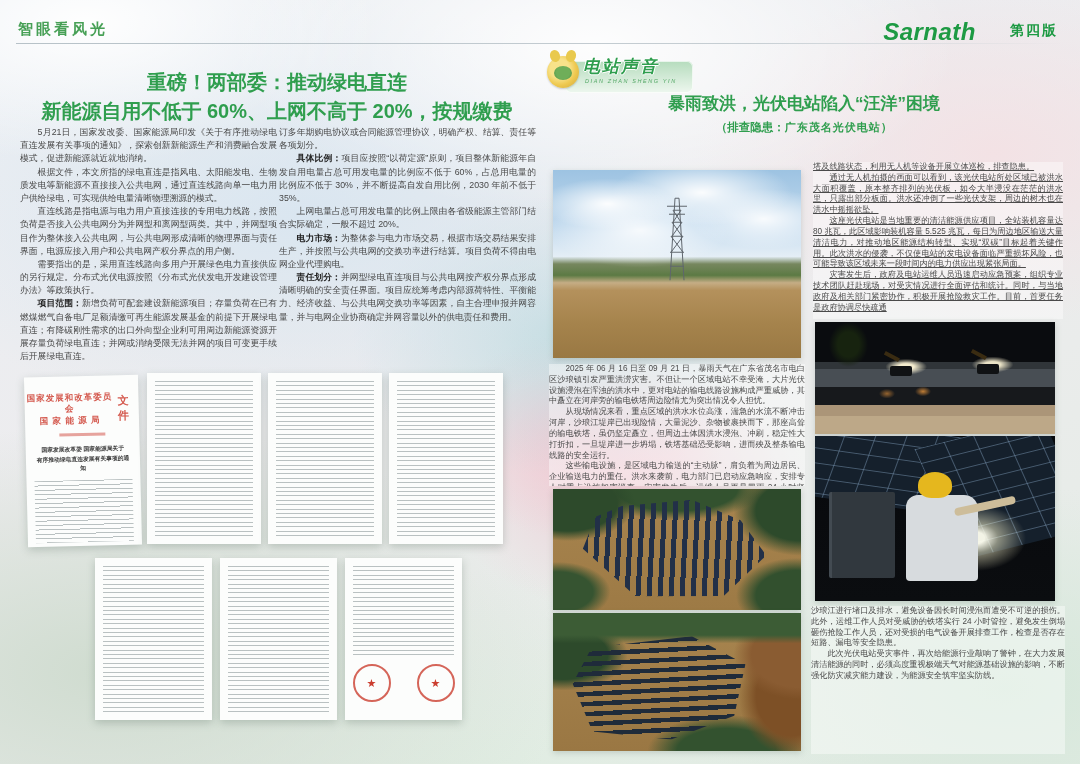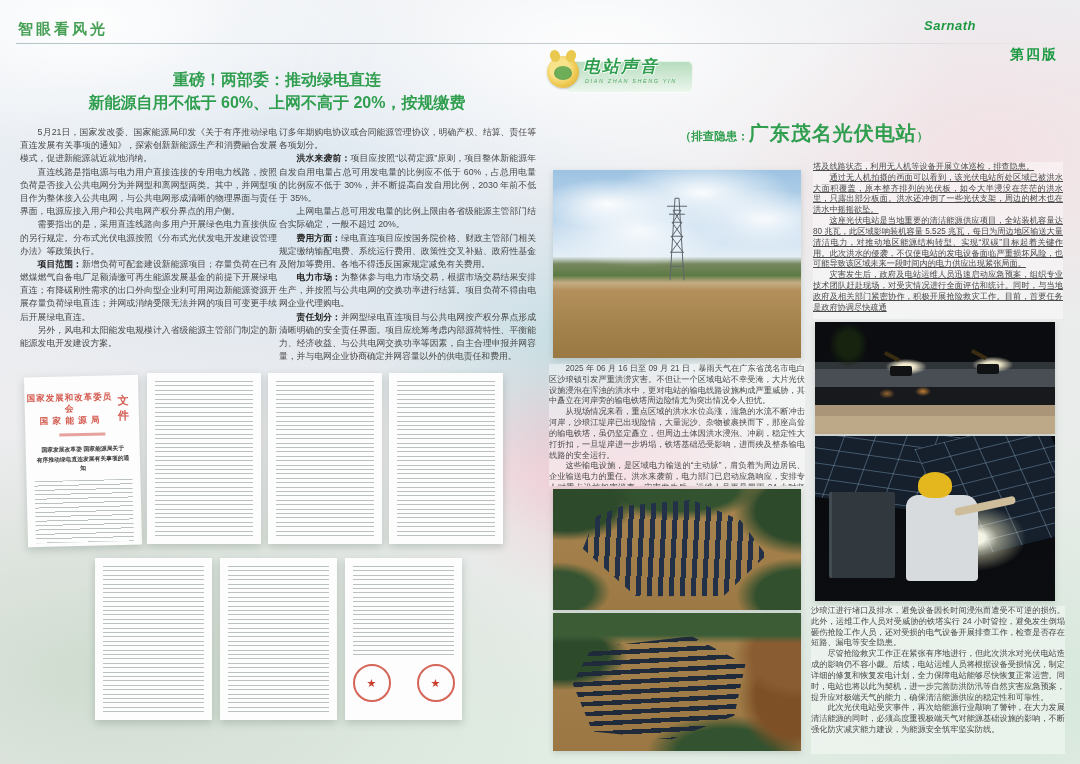--- a/index.html
+++ b/index.html
@@ -16,24 +16,24 @@
       radial-gradient(260px 180px at 58% 64%, rgba(238,186,199,.6), transparent 70%),
       radial-gradient(620px 330px at 10% 88%, rgba(206,219,206,.95), transparent 75%),
       radial-gradient(520px 280px at 46% 102%, rgba(224,237,226,.95), transparent 75%),
       radial-gradient(480px 270px at 93% 90%, rgba(212,231,217,.9), transparent 75%),
       linear-gradient(160deg,#eaeff4 0%,#edecee 45%,#e4ece5 100%);
   }
   .abs{position:absolute;}
   
   .masthead{left:18px;top:20px;font-size:15px;font-weight:bold;color:#47a056;letter-spacing:3px;}
   .head-rule{left:16px;right:16px;top:43px;height:1px;background:linear-gradient(90deg,#b7c2c8 0%,#c6ced3 70%,rgba(198,206,211,0) 100%);}
-  .brand{right:104px;top:18px;font-size:13px;font-weight:800;font-style:italic;color:#1d9a43;letter-spacing:.5px;}
-  .edition{right:22px;top:22px;font-size:14px;font-weight:bold;color:#1d9a43;letter-spacing:2px;margin-top:24px;}
-  
-  .l-title{left:18px;top:68px;width:518px;text-align:center;font-size:16px;font-weight:900;color:#2f9e4e;line-height:1.45;}
+  .brand{right:104px;top:18px;font-size:24px;font-weight:800;font-style:italic;color:#1d9a43;letter-spacing:.5px;}
+  .edition{right:22px;top:22px;font-size:14px;font-weight:bold;color:#1d9a43;letter-spacing:2px;}
+  
+  .l-title{left:18px;top:68px;width:518px;text-align:center;font-size:20px;font-weight:900;color:#2f9e4e;line-height:1.45;}
   .l-cols{left:20px;top:126px;width:516px;height:238px;display:flex;gap:2px;overflow:hidden;}
   .l-col{flex:1;font-size:8.8px;line-height:1.5;color:#474747;text-align:justify;}
   .para{margin:0;text-indent:2em;}
   .para.flush{text-indent:0;}
   .para b{color:#222;}
   
   .doc-page{
     position:absolute;background:#fcfdfc;
     box-shadow:0 3px 8px rgba(96,118,106,.32);
   }
@@ -57,21 +57,21 @@
   .mascot{position:absolute;left:2px;top:4px;width:32px;height:32px;border-radius:50%;
     background:radial-gradient(circle at 40% 40%, #f8e28a 0 35%, #eec84f 60%, #caa43a 100%);
     box-shadow:0 1px 2px rgba(0,0,0,.2);}
   .mascot::before,.mascot::after{content:"";position:absolute;width:10px;height:12px;border-radius:50%;background:#e9c94e;top:-6px;}
   .mascot::before{left:3px;transform:rotate(-18deg);}
   .mascot::after{right:3px;transform:rotate(18deg);}
   .mascot .face{position:absolute;left:7px;top:10px;width:18px;height:14px;border-radius:50%;
     background:radial-gradient(circle at 50% 45%,#6fae59 0 55%,#4c8f46 100%);}
   .r-title{left:545px;top:92px;width:518px;text-align:center;font-size:17px;font-weight:900;color:#2f9e4e;}
   .r-byline{left:545px;top:120px;width:518px;text-align:center;font-size:11.5px;font-weight:bold;color:#2f9e4e;}
-  .r-byline .src{font-size:20px;letter-spacing:1px;}
+  .r-byline .src{font-size:11px;letter-spacing:1px;}
   .r-text{font-size:8.2px;line-height:1.32;color:#4a4a4a;text-align:justify;overflow:hidden;
     background:rgba(255,255,255,.42);}
   
   .photo{position:absolute;overflow:hidden;box-shadow:0 2px 6px rgba(90,110,100,.25);}
   
   .ph-river{
     background:
       radial-gradient(90px 34px at 22% 18%, rgba(255,255,255,.95), transparent 75%),
       radial-gradient(120px 44px at 60% 12%, rgba(255,255,255,.95), transparent 75%),
       radial-gradient(100px 40px at 85% 26%, rgba(255,255,255,.9), transparent 75%),
@@ -145,30 +145,30 @@
   <div class="abs edition">第四版</div>
 
   <div class="abs l-title">
     <div>重磅！两部委：推动绿电直连</div>
     <div>新能源自用不低于 60%、上网不高于 20%，按规缴费</div>
   </div>
 
   <div class="abs l-cols">
     <div class="l-col">
         <p class="para">5月21日，国家发改委、国家能源局印发《关于有序推动绿电直连发展有关事项的通知》，探索创新新能源生产和消费融合发展模式，促进新能源就近就地消纳。</p>
+        <p class="para">根据文件，本文所指的绿电直连是指风电、太阳能发电、生物质发电等新能源不直接接入公共电网，通过直连线路向单一电力用户供给绿电，可实现供给电量清晰物理溯源的模式。</p>
         <p class="para">直连线路是指电源与电力用户直接连接的专用电力线路，按照负荷是否接入公共电网分为并网型和离网型两类。其中，并网型项目作为整体接入公共电网，与公共电网形成清晰的物理界面与责任界面，电源应接入用户和公共电网产权分界点的用户侧。</p>
         <p class="para">需要指出的是，采用直连线路向多用户开展绿色电力直接供应的另行规定。分布式光伏电源按照《分布式光伏发电开发建设管理办法》等政策执行。</p>
         <p class="para"><b>项目范围：</b>新增负荷可配套建设新能源项目；存量负荷在已有燃煤燃气自备电厂足额清缴可再生能源发展基金的前提下开展绿电直连；有降碳刚性需求的出口外向型企业利可用周边新能源资源开展存量负荷绿电直连；并网或消纳受限无法并网的项目可变更手续后开展绿电直连。</p>
         <p class="para">另外，风电和太阳能发电规模计入省级能源主管部门制定的新能源发电开发建设方案。</p>
       </div>
     <div class="l-col">
         <p class="para flush">订多年期购电协议或合同能源管理协议，明确产权、结算、责任等各项划分。</p>
-        <p class="para"><b>洪水来袭前：</b>项目应按照“以荷定源”原则，项目整体新能源年自发自用电量占总可用发电量的比例应不低于 60%，占总用电量的比例应不低于 30%，并不断提高自发自用比例，2030 年前不低于 35%。</p>
+        <p class="para"><b>具体比例：</b>项目应按照“以荷定源”原则，项目整体新能源年自发自用电量占总可用发电量的比例应不低于 60%，占总用电量的比例应不低于 30%，并不断提高自发自用比例，2030 年前不低于 35%。</p>
         <p class="para">上网电量占总可用发电量的比例上限由各省级能源主管部门结合实际确定，一般不超过 20%。</p>
-        <p class="para"><b>费用方面：</b>绿电直连项目应按国务院价格、财政主管部门相关规定缴纳输配电费、系统运行费用、政策性交叉补贴、政府性基金及附加等费用。各地不得违反国家规定减免有关费用。</p>
         <p class="para"><b>电力市场：</b>为整体参与电力市场交易，根据市场交易结果安排生产，并按照与公共电网的交换功率进行结算。项目负荷不得由电网企业代理购电。</p>
         <p class="para"><b>责任划分：</b>并网型绿电直连项目与公共电网按产权分界点形成清晰明确的安全责任界面。项目应统筹考虑内部源荷特性、平衡能力、经济收益、与公共电网交换功率等因素，自主合理申报并网容量，并与电网企业协商确定并网容量以外的供电责任和费用。</p>
       </div>
   </div>
 
   <div class="doc-page" style="left:26px;top:376px;width:114px;height:170px;transform:rotate(-1.4deg);">
     <div class="doc-red-head">
       <div class="doc-red-lines">
         <div>国家发展和改革委员会</div>
         <div>国 家 能 源 局</div>
@@ -212,20 +212,21 @@
 
   <div class="abs badge">
     <div class="badge-pill"></div>
     <div class="mascot">
         <div class="face"></div>
       </div>
     <div class="badge-cn">电站声音</div>
     <div class="badge-en">DIAN ZHAN SHENG YIN</div>
   </div>
 
+  <div class="abs r-title">暴雨致洪，光伏电站陷入“汪洋”困境</div>
   <div class="abs r-byline">
     <span>（排查隐患：</span><span class="src">广东茂名光伏电站</span><span>）</span>
   </div>
 
   <div class="photo ph-river" style="left:553px;top:170px;width:248px;height:188px;">
     <svg class="tower" width="26" height="86" viewBox="0 0 26 86">
       <g stroke="#5f666d" stroke-width="1" fill="none">
         <path d="M11 2 L6 84 M15 2 L20 84"></path>
         <path d="M11 2 H15 M9 14 H17 M8 26 H18 M7 40 H19 M6 56 H20 M6 70 H20"></path>
         <path d="M9 14 L17 26 M17 14 L9 26 M8 26 L18 40 M18 26 L8 40 M7 40 L19 56 M19 40 L7 56"></path>
@@ -271,17 +272,16 @@
     <div class="slab right"></div>
     <div class="cabinet"></div>
     <div class="glare"></div>
     <div class="shirt"></div>
     <div class="sleeve"></div>
     <div class="helmet"></div>
   </div>
 
   <div class="abs r-text" style="left:811px;top:606px;width:254px;height:148px;">
       <p class="para flush">沙琅江进行堵口及排水，避免设备因长时间浸泡而遭受不可逆的损伤。此外，运维工作人员对受威胁的铁塔实行 24 小时管控，避免发生倒塌砸伤抢险工作人员，还对受损的电气设备开展排查工作，检查是否存在短路、漏电等安全隐患。</p>
-      <p class="para">尽管抢险救灾工作正在紧张有序地进行，但此次洪水对光伏电站造成的影响仍不容小觑。后续，电站运维人员将根据设备受损情况，制定详细的修复和恢复发电计划，全力保障电站能够尽快恢复正常运营。同时，电站也将以此为契机，进一步完善防洪防汛等自然灾害应急预案，提升应对极端天气的能力，确保清洁能源供应的稳定性和可靠性。</p>
       <p class="para">此次光伏电站受灾事件，再次给能源行业敲响了警钟，在大力发展清洁能源的同时，必须高度重视极端天气对能源基础设施的影响，不断强化防灾减灾能力建设，为能源安全筑牢坚实防线。</p>
     </div>
 
 </div>
 
 </body></html>

